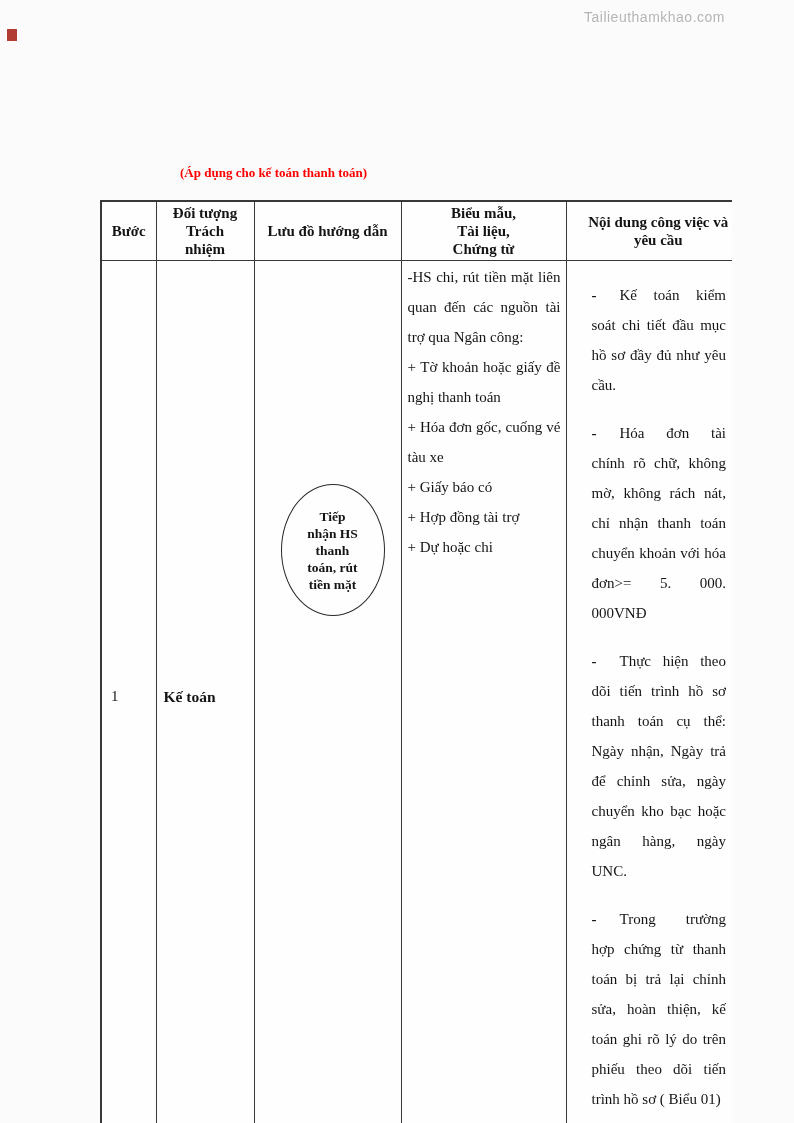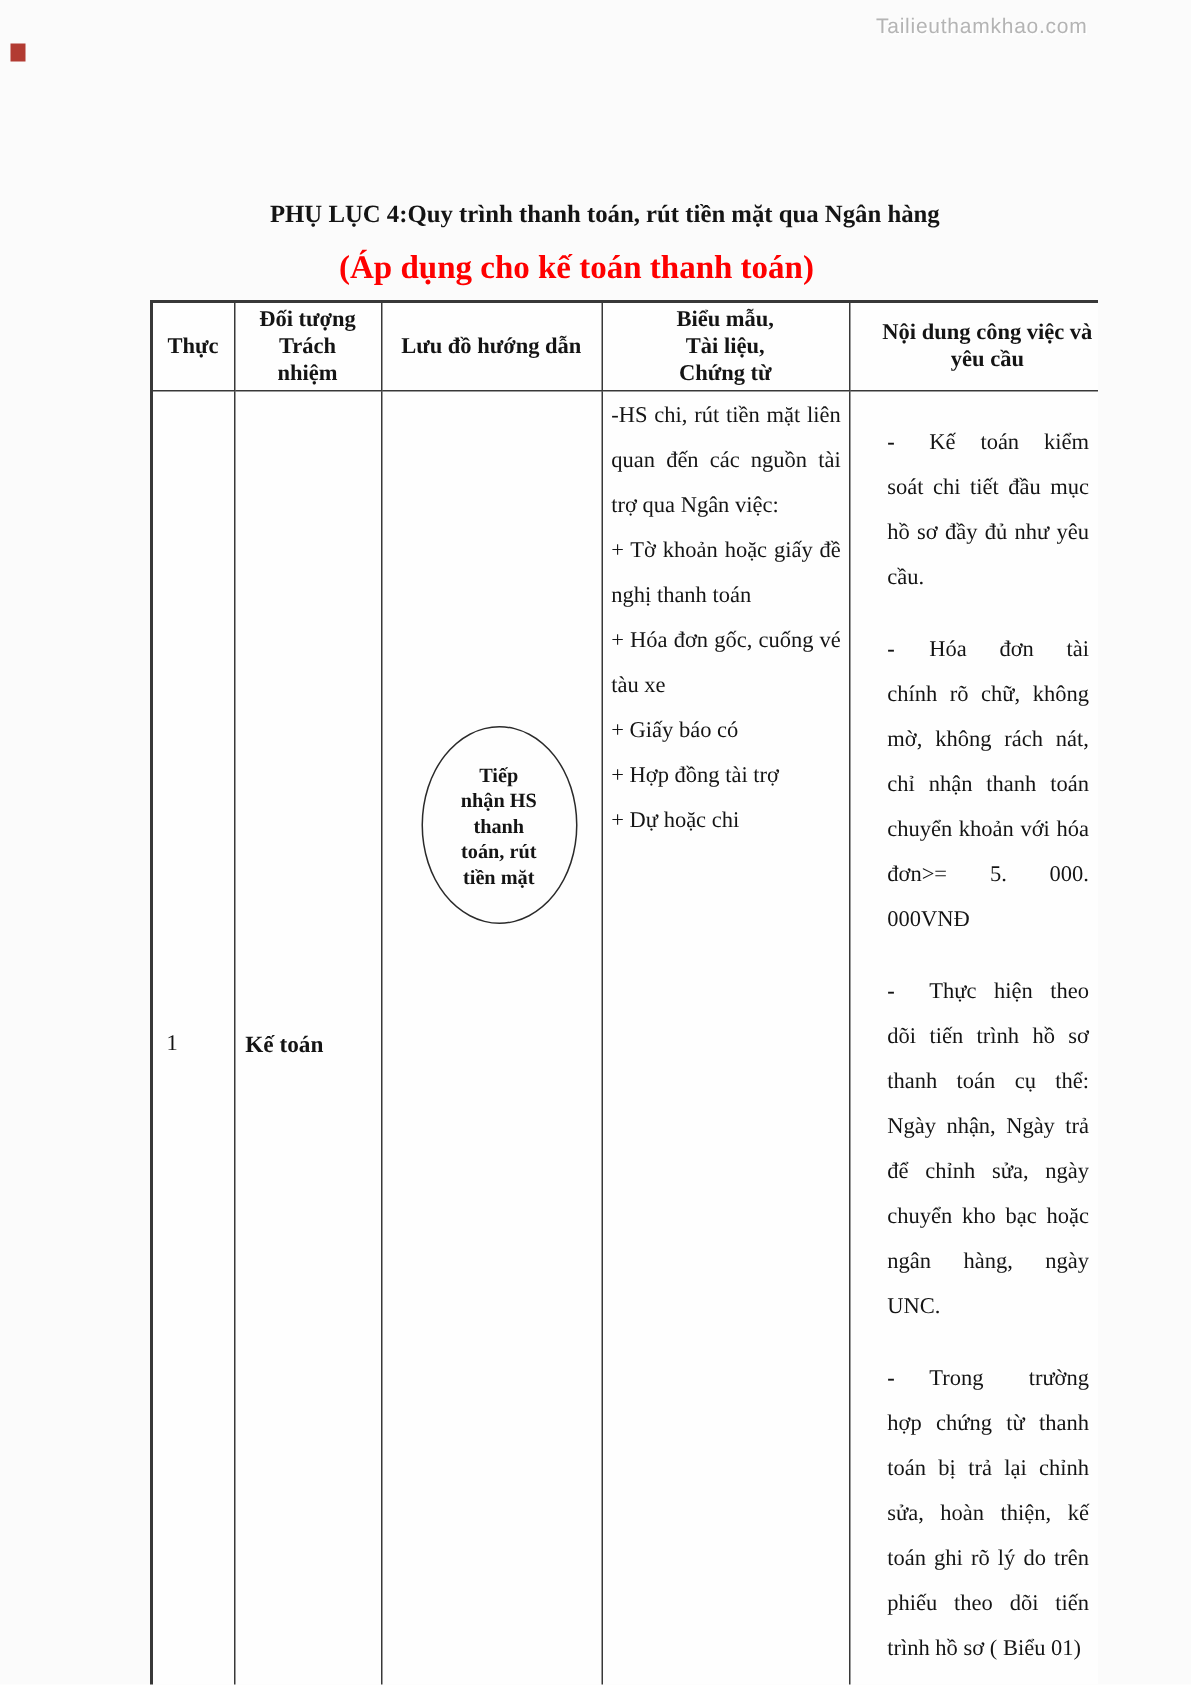--- a/index.html
+++ b/index.html
@@ -25,21 +25,21 @@
   .corner-mark {
     position: absolute; left: 7px; top: 29px;
     width: 10px; height: 12px;
   }
   .title {
     position: absolute; left: 180px; top: 133px;
     font-size: 16.5px; font-weight: bold; white-space: nowrap;
   }
   .subtitle {
     position: absolute; left: 180px; top: 165px;
-    font-size: 22px; font-weight: bold; white-space: nowrap; margin-left: 46px;
+    font-size: 13px; font-weight: bold; white-space: nowrap;
   }
   table.proc-table {
     position: absolute; left: 100px; top: 200px;
     width: 650px;
     border-collapse: collapse;
     table-layout: fixed;
     background: #fefefe;
     border: 2px solid #383838;
   }
   .proc-table th, .proc-table td {
@@ -81,36 +81,35 @@
 </style>
 </head>
 <body>
 
 <div class="page">
 
   <div class="corner-mark" style="background: rgb(178, 59, 50);"></div>
 
   <div class="watermark">Tailieuthamkhao.com</div>
 
-  <div class="title">PHỤ LỤC 4:Quy trình thanh toán, rút tiền mặt qua Ngân hàng</div>
 
   <div class="subtitle" style="color: rgb(254, 0, 0);">(Áp dụng cho kế toán thanh toán)</div>
 
   <table class="proc-table">
     <colgroup>
       <col style="width:55px">
       <col style="width:98px">
       <col style="width:147px">
       <col style="width:165px">
       <col style="width:185px">
     </colgroup>
     <thead>
       <tr>
         <th>
-          <div class="th-inner">Thực</div>
+          <div class="th-inner">Bước</div>
         </th>
         <th>
           <div class="th-inner">Đối tượng
 Trách
 nhiệm</div>
         </th>
         <th>
           <div class="th-inner">Lưu đồ hướng dẫn</div>
         </th>
         <th>
@@ -135,21 +134,21 @@
         <td class="td-flow">
           <div class="ellipse">
             <span>Tiếp
 nhận HS
 thanh
 toán, rút
 tiền mặt</span>
           </div>
         </td>
         <td class="td-docs">
-          <p>-HS chi, rút tiền mặt liên quan đến các nguồn tài trợ qua Ngân việc:</p>
+          <p>-HS chi, rút tiền mặt liên quan đến các nguồn tài trợ qua Ngân công:</p>
           <p>+ Tờ khoản hoặc giấy đề nghị thanh toán</p>
           <p>+ Hóa đơn gốc, cuống vé tàu xe</p>
           <p>+ Giấy báo có</p>
           <p>+ Hợp đồng tài trợ</p>
           <p>+ Dự hoặc chi</p>
         </td>
         <td class="td-content">
           <p><span class="dash">-</span><span>Kế toán kiểm soát chi tiết đầu mục hồ sơ đầy đủ như yêu cầu.</span></p>
           <p><span class="dash">-</span><span>Hóa đơn tài chính rõ chữ, không mờ, không rách nát, chỉ nhận thanh toán chuyển khoản với hóa đơn&gt;= 5. 000. 000VNĐ</span></p>
           <p><span class="dash">-</span><span>Thực hiện theo dõi tiến trình hồ sơ thanh toán cụ thể: Ngày nhận, Ngày trả để chỉnh sửa, ngày chuyển kho bạc hoặc ngân hàng, ngày UNC.</span></p>

